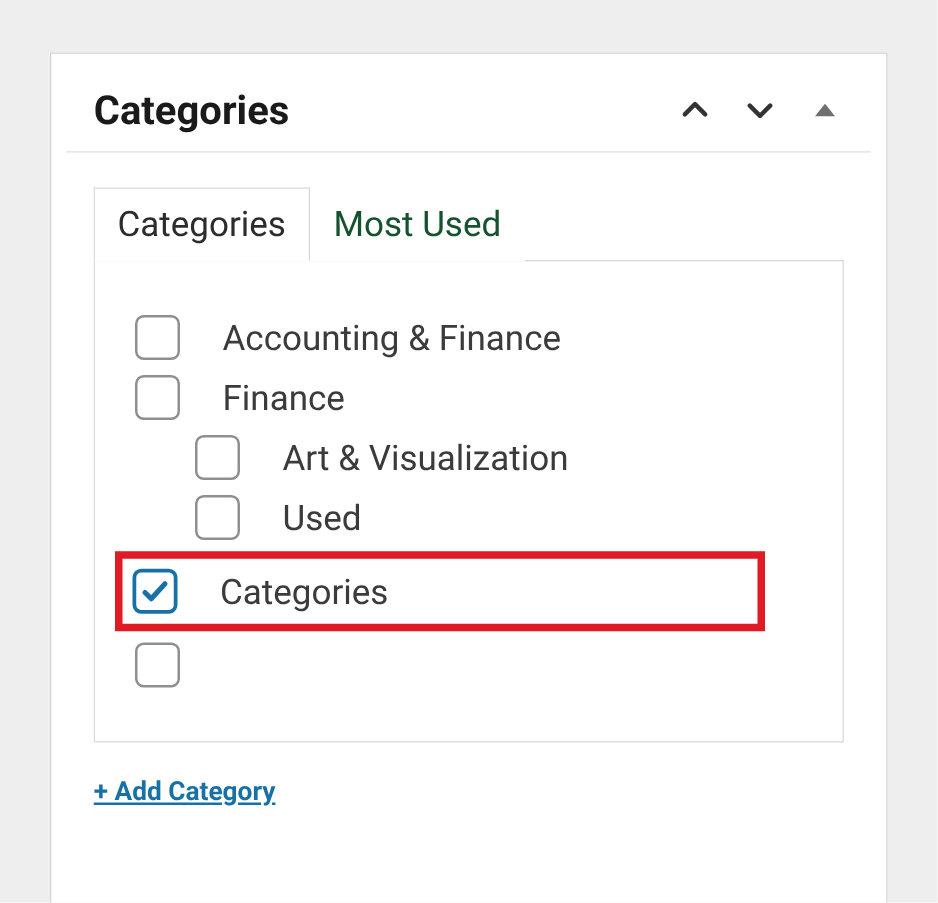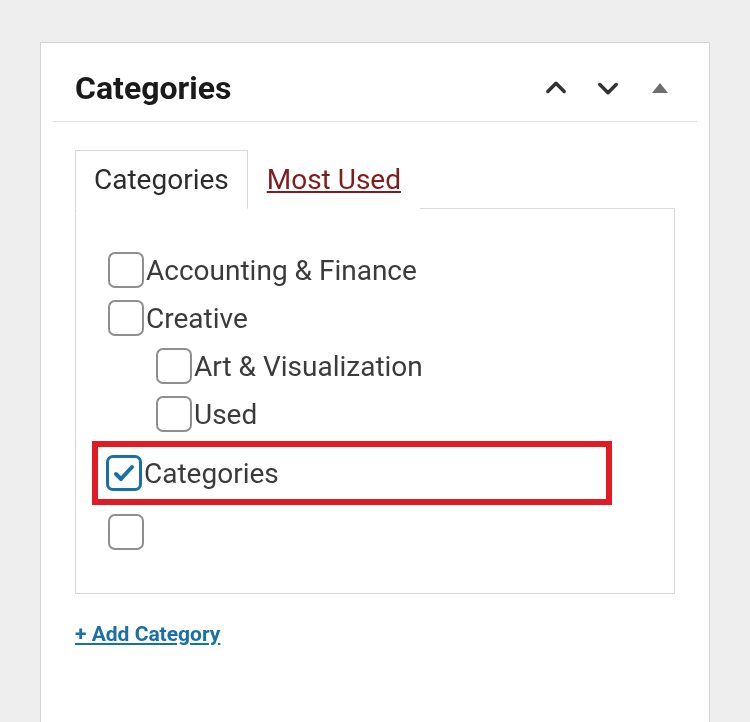--- a/index.html
+++ b/index.html
@@ -64,36 +64,35 @@
     position: relative;
     cursor: pointer;
   }
   .tab.active {
     color: #2c2c2c;
     border: 1px solid #d9d9d9;
     border-bottom: 1px solid #ffffff;
     z-index: 2;
   }
   .tab.inactive {
-    color: #7f1d1d;
+    color: #14532d;
     border: 1px solid transparent;
-    text-decoration: underline;
   }
 
   .tab-pane {
     border: 1px solid #d9d9d9;
     margin-top: -1px;
     padding: 34px 26px 34px 26px;
     min-height: 380px;
   }
 
   .cat-item {
     display: flex;
     align-items: center;
-    gap: 2px;
+    gap: 34px;
     margin: 6px 0;
     padding: 3px 6px;
   }
   .cat-item.child { margin-left: 48px; align-items: center; }
   .cat-item.highlighted {
     border: 6px solid #e01b24;
     padding: 8px 8px;
     margin-left: -10px;
     margin-right: 36px;
   }
@@ -164,21 +163,21 @@
 
     <div class="tab-pane">
 
       <div class="cat-item">
         <span class="chk"></span>
         <span class="cat-label">Accounting &amp; Finance</span>
       </div>
 
       <div class="cat-item">
         <span class="chk"></span>
-        <span class="cat-label">Creative</span>
+        <span class="cat-label">Finance</span>
       </div>
 
       <div class="cat-item child">
         <span class="chk"></span>
         <span class="cat-label">Art &amp; Visualization</span>
       </div>
 
       <div class="cat-item child">
         <span class="chk"></span>
         <span class="cat-label">Used</span>

